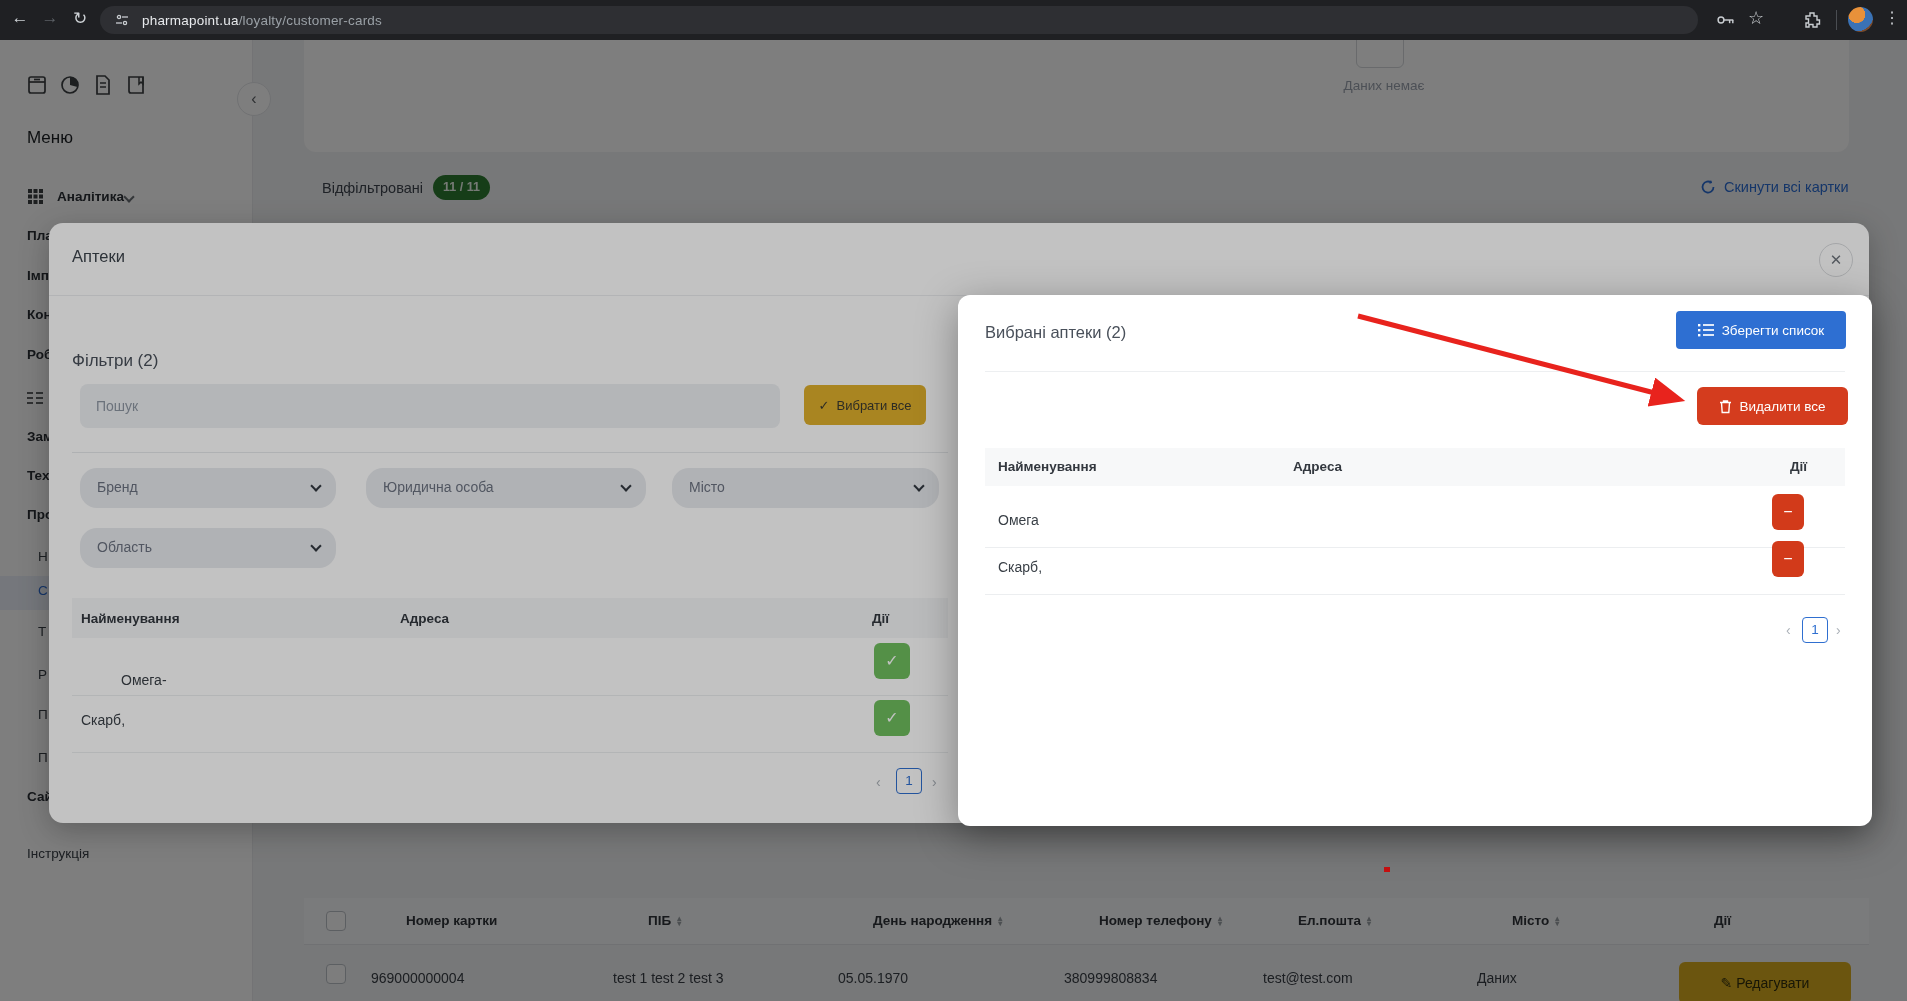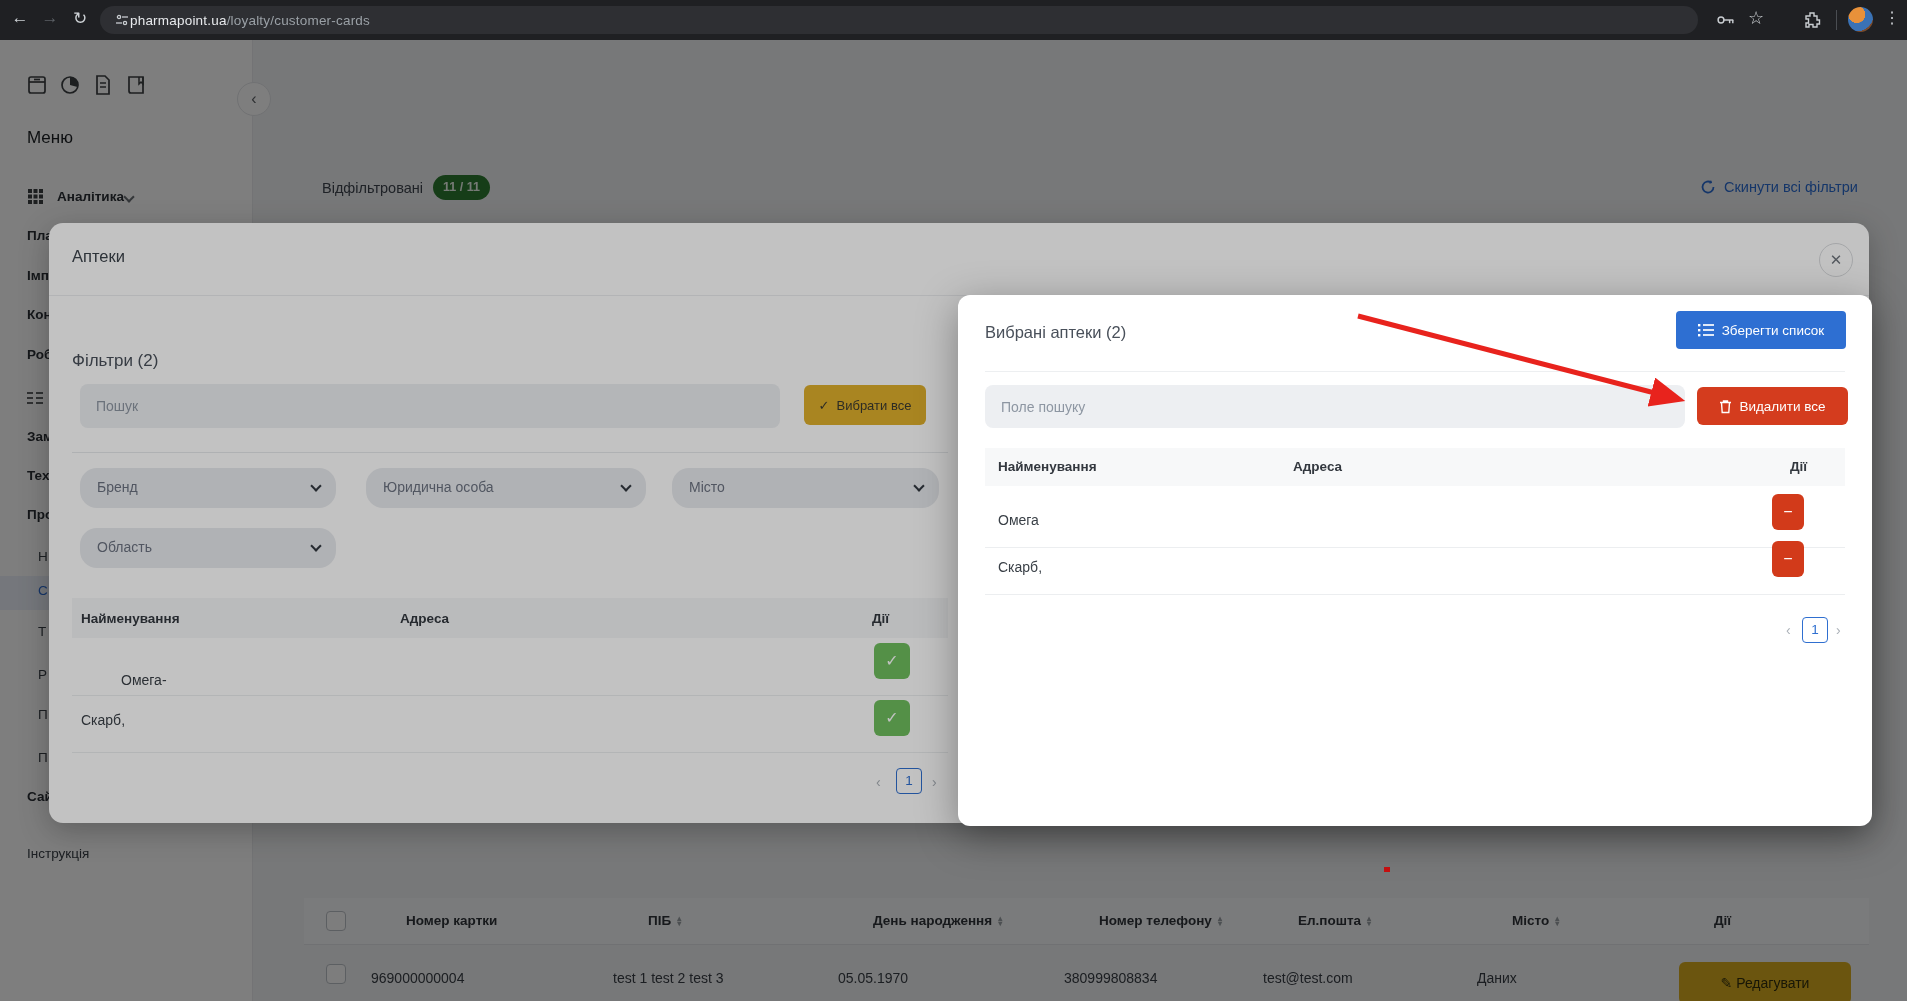--- a/index.html
+++ b/index.html
@@ -4,21 +4,21 @@
 <style>
   * { margin:0; padding:0; box-sizing:border-box; }
   html,body { width:1907px; height:1001px; overflow:hidden; background:#1f2023;
     font-family:"Liberation Sans", sans-serif; }
   #stage { position:relative; width:1907px; height:1001px; }
 
   
   #browser { position:absolute; left:0; top:0; width:1907px; height:40px; background:#1f2023; z-index:50; }
   .nav-ico { position:absolute; top:8px; font-size:17px; color:#cdd1d5; width:24px; text-align:center; cursor:pointer; }
   .url-pill { position:absolute; left:100px; top:6px; width:1598px; height:28px; background:#2e2f33; border-radius:14px; display:flex; align-items:center; padding-left:14px; }
-  .url-text { font-size:13.5px; color:#e8eaed; margin-left:0; letter-spacing:.2px; }
+  .url-text { font-size:13.5px; color:#e8eaed; margin-left:12px; letter-spacing:.2px; }
   .url-text .path { color:#9aa0a6; }
   .right-ico { position:absolute; top:9px; color:#c9cdd1; }
   #avatar { position:absolute; left:1848px; top:7px; width:25px; height:25px; border-radius:50%;
     background:radial-gradient(circle at 35% 30%, #e8913a 0 35%, #3a72b5 36% 70%, #7a4a2b 71%); }
 
   
   #page { position:absolute; left:0; top:40px; width:1907px; height:961px; background:#f2f3f5; }
 
   
   #sidebar { position:absolute; left:0; top:0; width:253px; height:961px; background:#ffffff; border-right:1px solid #e8eaed; }
@@ -196,28 +196,32 @@
       <div class="sb-sub" style="top:509px;">Н</div>
       <div class="sb-sub" style="top:543px;color:#2b6cd4;">С</div>
       <div class="sb-sub" style="top:584px;">Т</div>
       <div class="sb-sub" style="top:627px;">Р</div>
       <div class="sb-sub" style="top:667px;">П</div>
       <div class="sb-sub" style="top:710px;">П</div>
       <div class="sb-root" style="top:749px;">Сай</div>
       <div class="sb-sub" style="left:27px;top:806px;">Інструкція</div>
     </div>
 
+    <div class="card-top">
+      <div class="stub-box"></div>
+      <div class="empty-text">Даних немає</div>
+    </div>
     <div class="filtered-label">Відфільтровані</div>
     <div class="badge" id="filtered-badge" style="background:#2f7d32;">11 / 11</div>
     <div class="reset-link" style="color:#2c6fd6;">
       <svg class="ico" width="16" height="16" viewBox="0 0 16 16">
         <path d="M13.5 8a5.5 5.5 0 1 1-2-4.2" fill="none" stroke="#2c6fd6" stroke-width="1.8"></path>
         <path d="M11 1l1 3-3 .5z" fill="#2c6fd6"></path>
       </svg>
-      <span>Скинути всі фільтри</span>
+      <span>Скинути всі картки</span>
     </div>
 
 
     <div class="bt-headband"></div>
     <div class="chkbox" style="left:326px;top:871px;"></div>
     <div class="bt-h" style="left:371px;">Номер картки</div>
     <div class="bt-h" style="left:613px;">
         <span>ПІБ</span>
         <span class="sort">
           <span>▴</span>
@@ -326,21 +330,20 @@
           <g fill="#fff">
               <rect x="0" y="1" width="2.4" height="2.4"></rect>
               <rect x="0" y="6" width="2.4" height="2.4"></rect>
               <rect x="0" y="11" width="2.4" height="2.4"></rect>
             </g>
         </svg>
         <span>Зберегти список</span>
       </div>
       <div class="p-div1"></div>
 
-      <input class="field p-search" placeholder="Поле пошуку" style="">
       <div class="del-btn">
         <svg class="ico" width="13" height="15" viewBox="0 0 13 15">
           <path d="M1 3.5h11M4.5 3.5V2h4v1.5M2.5 3.5l.7 10h6.6l.7-10" fill="none" stroke="#fff" stroke-width="1.4"></path>
         </svg>
         <span>Видалити все</span>
       </div>
 
       <div class="p-headband"></div>
       <div class="th" style="left:40px;top:164px;">Найменування</div>
       <div class="th" style="left:335px;top:164px;">Адреса</div>

